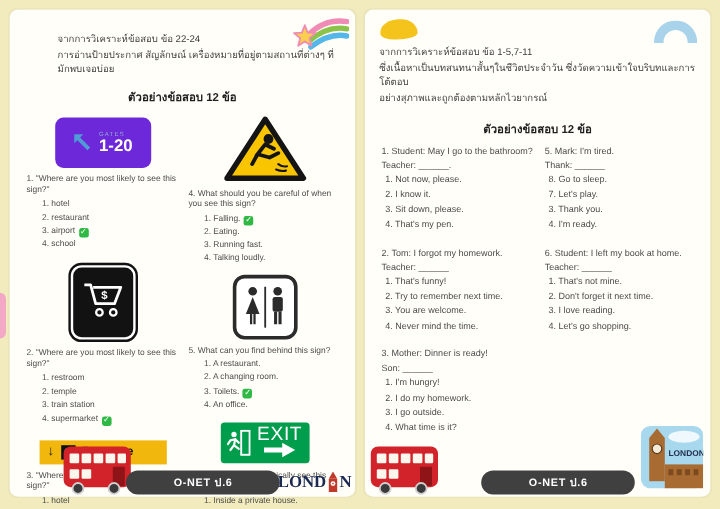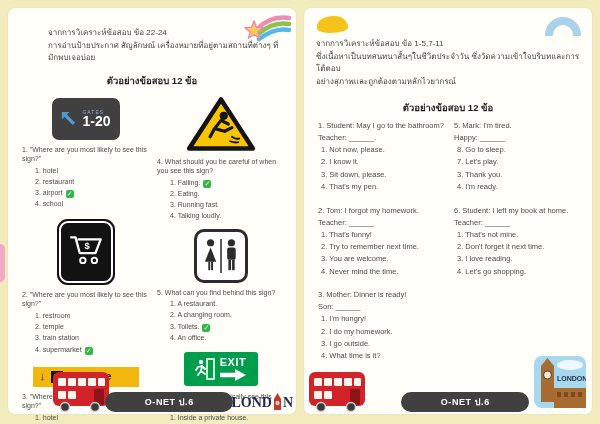--- a/index.html
+++ b/index.html
@@ -26,40 +26,40 @@
        font-size:7px;line-height:8px;text-align:center;margin-left:3px;font-weight:bold;vertical-align:-1px}
 
   
   .cols2{display:flex;padding:5px 6px 0 10px}
   .col2{width:50%;box-sizing:border-box;padding:0 4px}
   .qr{font-size:7.5px;color:#4c4c4c;margin-bottom:11px}
   .qr .l{line-height:12px}
   .qr .o{line-height:12.4px;padding-left:3px;white-space:nowrap}
 
   
-  .sign-gates{width:68px;height:42px;background:#404040;border-radius:7px;margin:4px auto 5px;
+  .sign-gates{width:80px;height:42px;background:#6d28d9;border-radius:7px;margin:4px auto 5px;
               display:flex;align-items:center;justify-content:center;gap:5px}
   .g-small{font-size:5px;color:#93aecd;letter-spacing:1px}
   .g-main{font-size:14px;font-weight:bold;color:#fff;line-height:13px}
   .sign-cart{width:58px;height:66px;background:#121212;border-radius:11px;margin:9px auto 5px;
              display:flex;align-items:center;justify-content:center;
              box-shadow:inset 0 0 0 2px #121212, inset 0 0 0 4px #ffffff}
   .sign-baggage{width:106px;height:20px;background:#f2b70c;margin:12px auto 5px;
                 display:flex;align-items:center;gap:6px;padding:0 7px;box-sizing:border-box}
   .bag-arrow{font-size:11px;font-weight:bold;color:#111;line-height:1}
   .bag-box{width:12px;height:12px;background:#111;display:flex;align-items:center;justify-content:center}
   .bag-case{width:7px;height:5px;background:#fff;border-radius:1px}
   .bag-label{font-size:10px;font-weight:bold;color:#111}
   .sign-slip{display:block;margin:0 auto 3px}
   .sign-restroom{width:54px;height:54px;background:#fff;border:3px solid #2b2b2b;border-radius:10px;
                  margin:7px auto 5px;display:flex;align-items:center;justify-content:center;box-sizing:border-box}
   .sign-exit{width:74px;height:34px;background:#009e4c;border-radius:3px;margin:9px auto 6px;
              display:flex;align-items:center;justify-content:center;gap:5px}
   .exit-right{display:flex;flex-direction:column;align-items:center;gap:1px}
-  .exit-word{font-size:11px;font-weight:bold;color:#fff;line-height:11px;letter-spacing:.5px}
+  .exit-word{font-size:16px;font-weight:normal;color:#fff;line-height:11px;letter-spacing:.5px}
 
   
   .bus{position:absolute;bottom:1px;z-index:1}
   .page-left .bus{left:44px}
   .page-right .bus{left:4px}
   .badge{position:absolute;left:56%;transform:translateX(-50%);bottom:2px;width:128px;height:20px;
          background:#404040;border-radius:11px;color:#fff;font-weight:bold;font-size:9px;
          display:flex;align-items:center;justify-content:center;letter-spacing:.6px;z-index:2}
   .london-logo{position:absolute;right:3px;bottom:4px;display:flex;align-items:flex-end;
                font-family:"Liberation Serif","DejaVu Serif",serif;font-weight:bold;color:#1b2a52;
@@ -280,21 +280,21 @@
         <div class="o">3. I go outside.</div>
         <div class="o">4. What time is it?</div>
       </div>
     </div>
 
     <div class="col2">
 
 
       <div class="qr">
         <div class="l">5. Mark: I'm tired.</div>
-        <div class="l">Happy: ______</div>
+        <div class="l">Thank: ______</div>
         <div class="o">8. Go to sleep.</div>
         <div class="o">7. Let's play.</div>
         <div class="o">3. Thank you.</div>
         <div class="o">4. I'm ready.</div>
       </div>
 
       <div class="qr">
         <div class="l">6. Student: I left my book at home.</div>
         <div class="l">Teacher: ______</div>
         <div class="o">1. That's not mine.</div>

